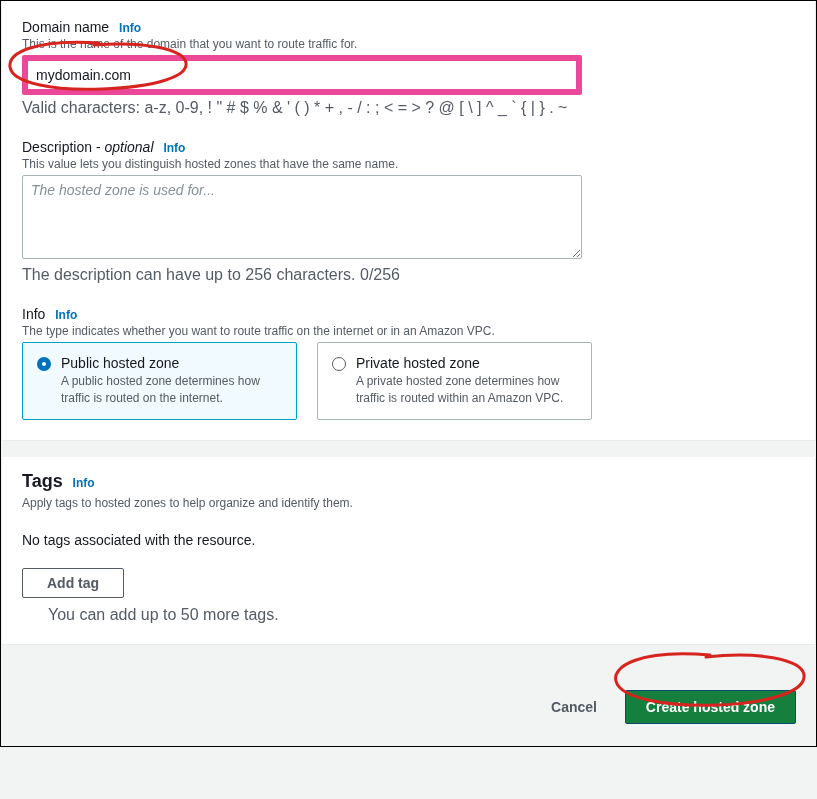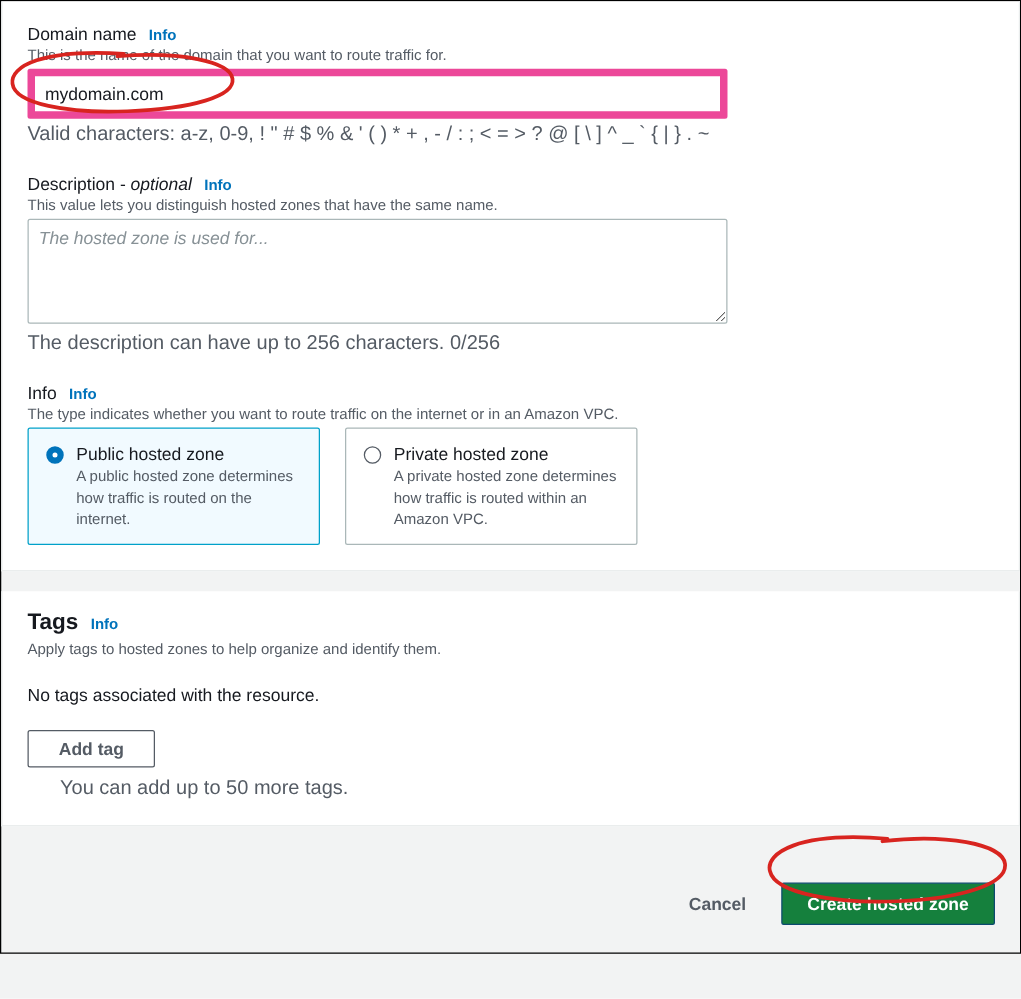--- a/index.html
+++ b/index.html
@@ -77,21 +77,21 @@
       border-radius: 2px;
       outline: none;
       resize: both;
       font-family: inherit;
       color: #16191f;
       font-style: italic;
     }
     .textarea-input::placeholder { color: #879196; font-style: italic; }
     .type-row { display: flex; gap: 20px; }
     .type-card {
-      width: 234px;
+      width: 275px;
       border: 1px solid #aab7b8;
       border-radius: 2px;
       padding: 12px 14px;
       display: flex;
       gap: 10px;
       align-items: flex-start;
       cursor: pointer;
     }
     .type-card.selected {
       border: 1px solid #00a1c9;

